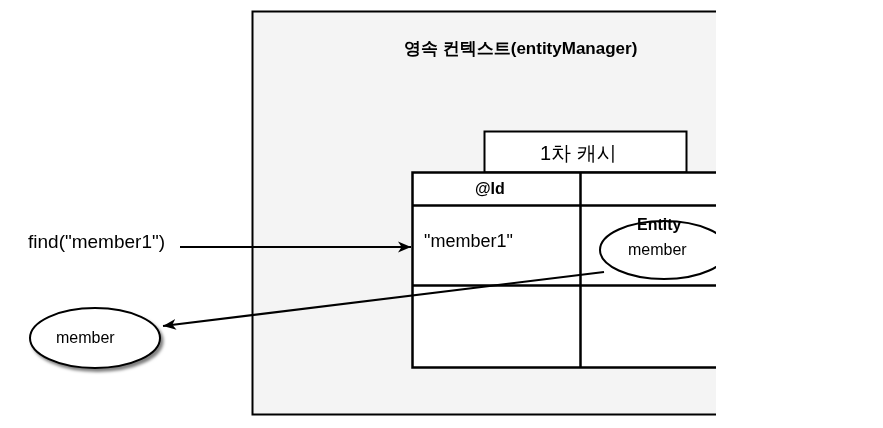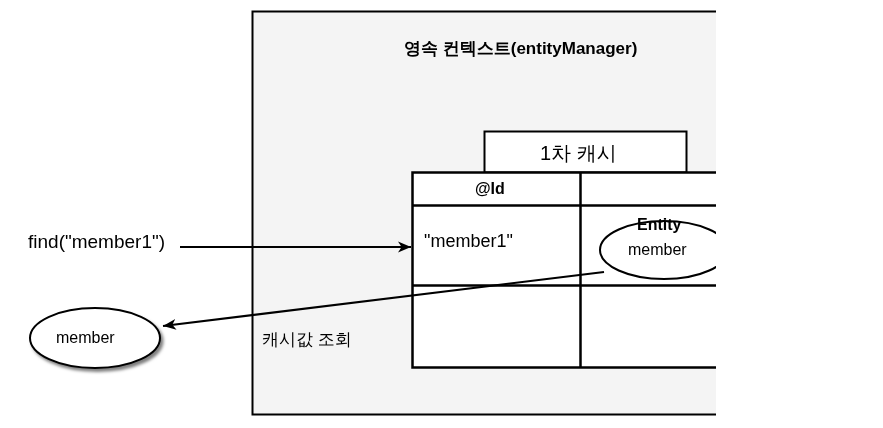--- a/index.html
+++ b/index.html
@@ -142,15 +142,14 @@
   <div class="lbl" id="th-entity">Entity</div>
 
   <div class="lbl" id="cell-id-value">"member1"</div>
 
   <div class="lbl" id="entity-ellipse-label">member</div>
 
   <div class="lbl" id="result-ellipse-label">member</div>
 
   <div class="lbl" id="find-call-label">find("member1")</div>
 
-  <div class="lbl" id="cache-lookup-label">캐시값 조회</div>
 
 </div>
 
 </body></html>

